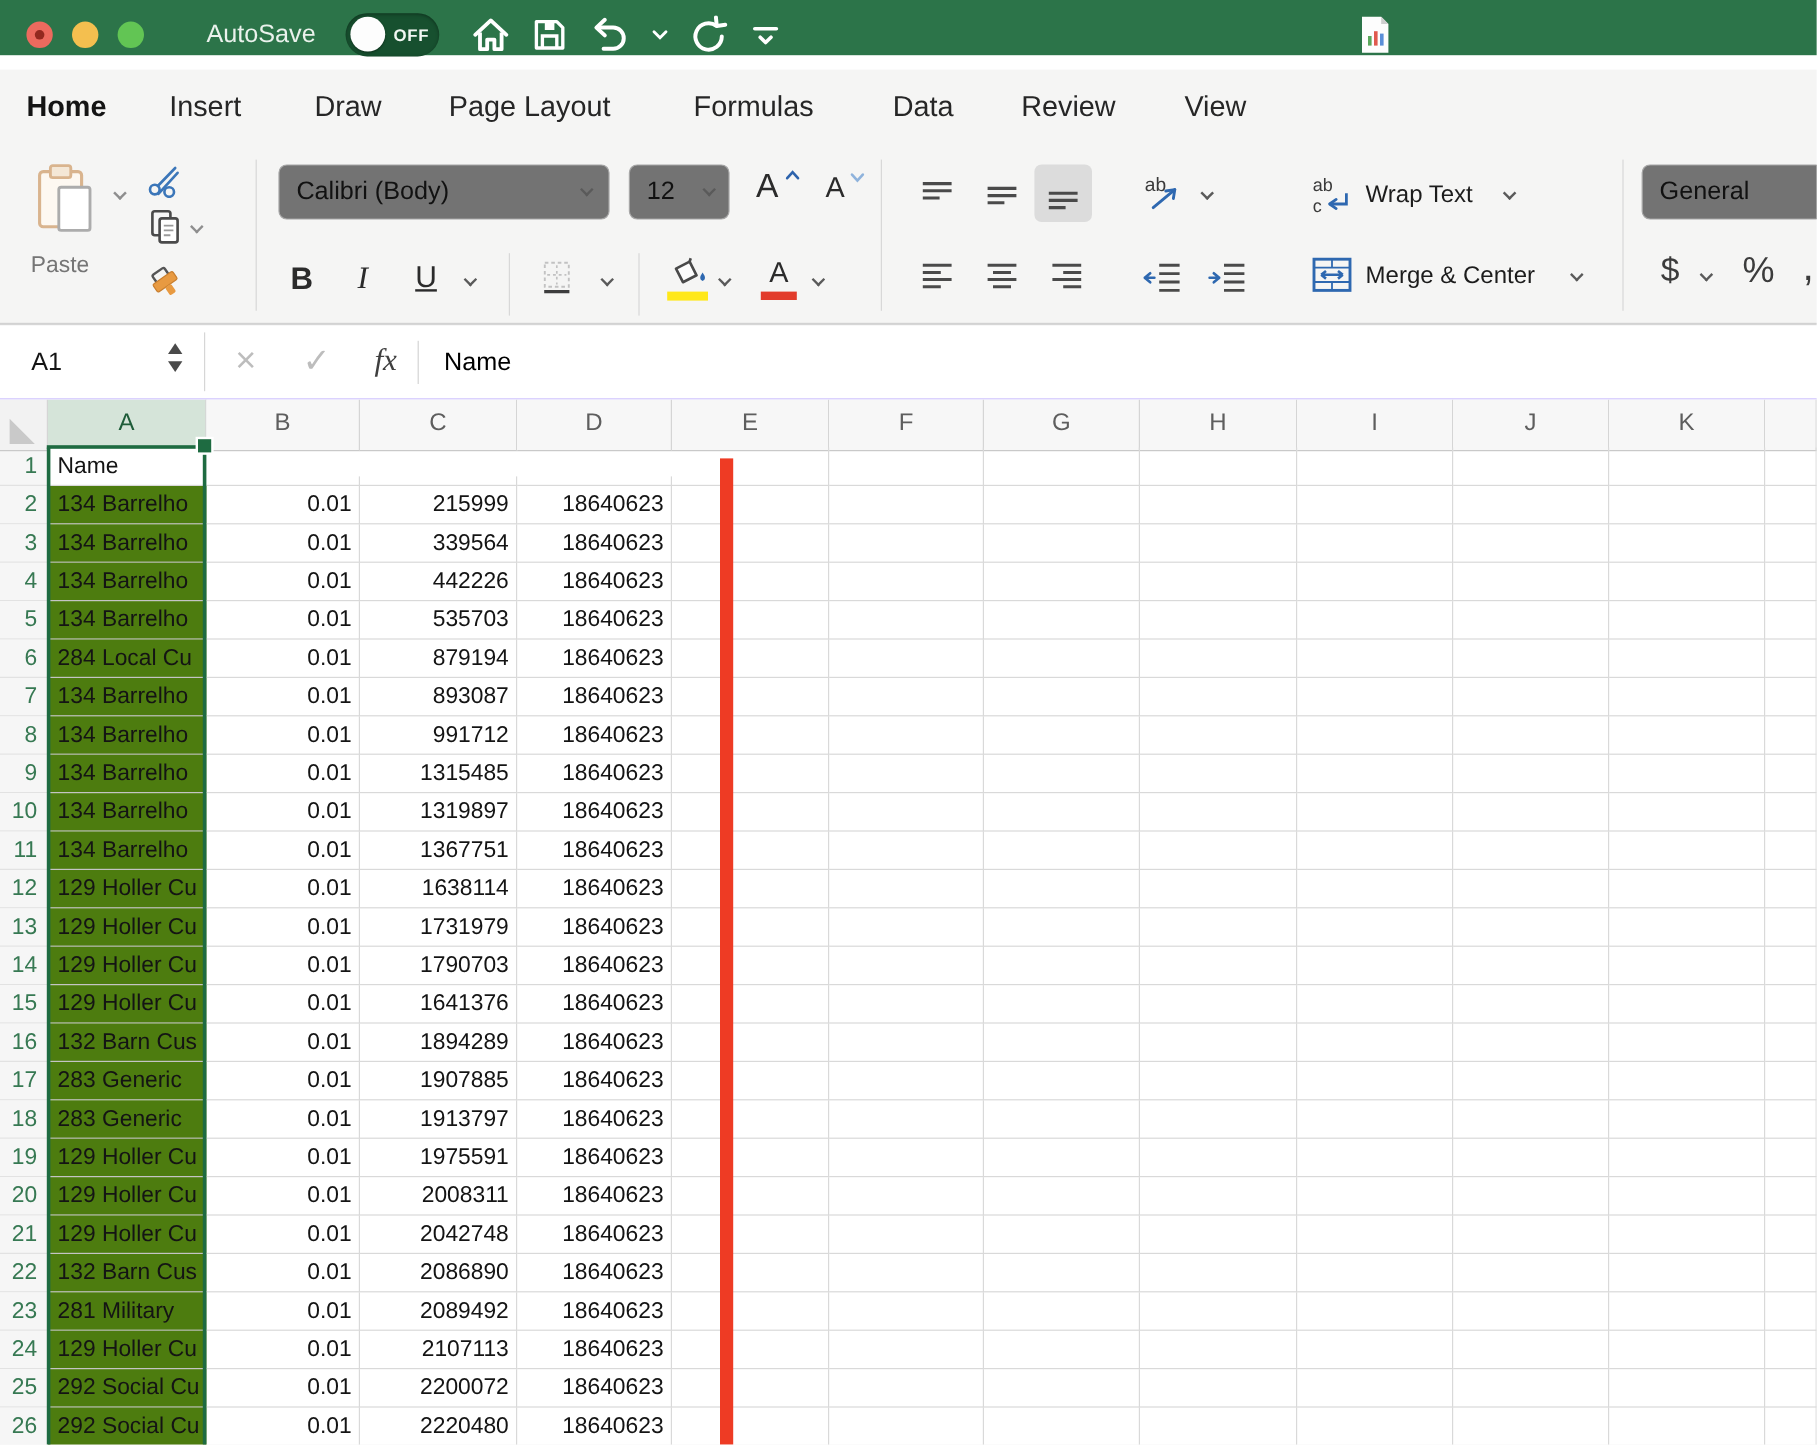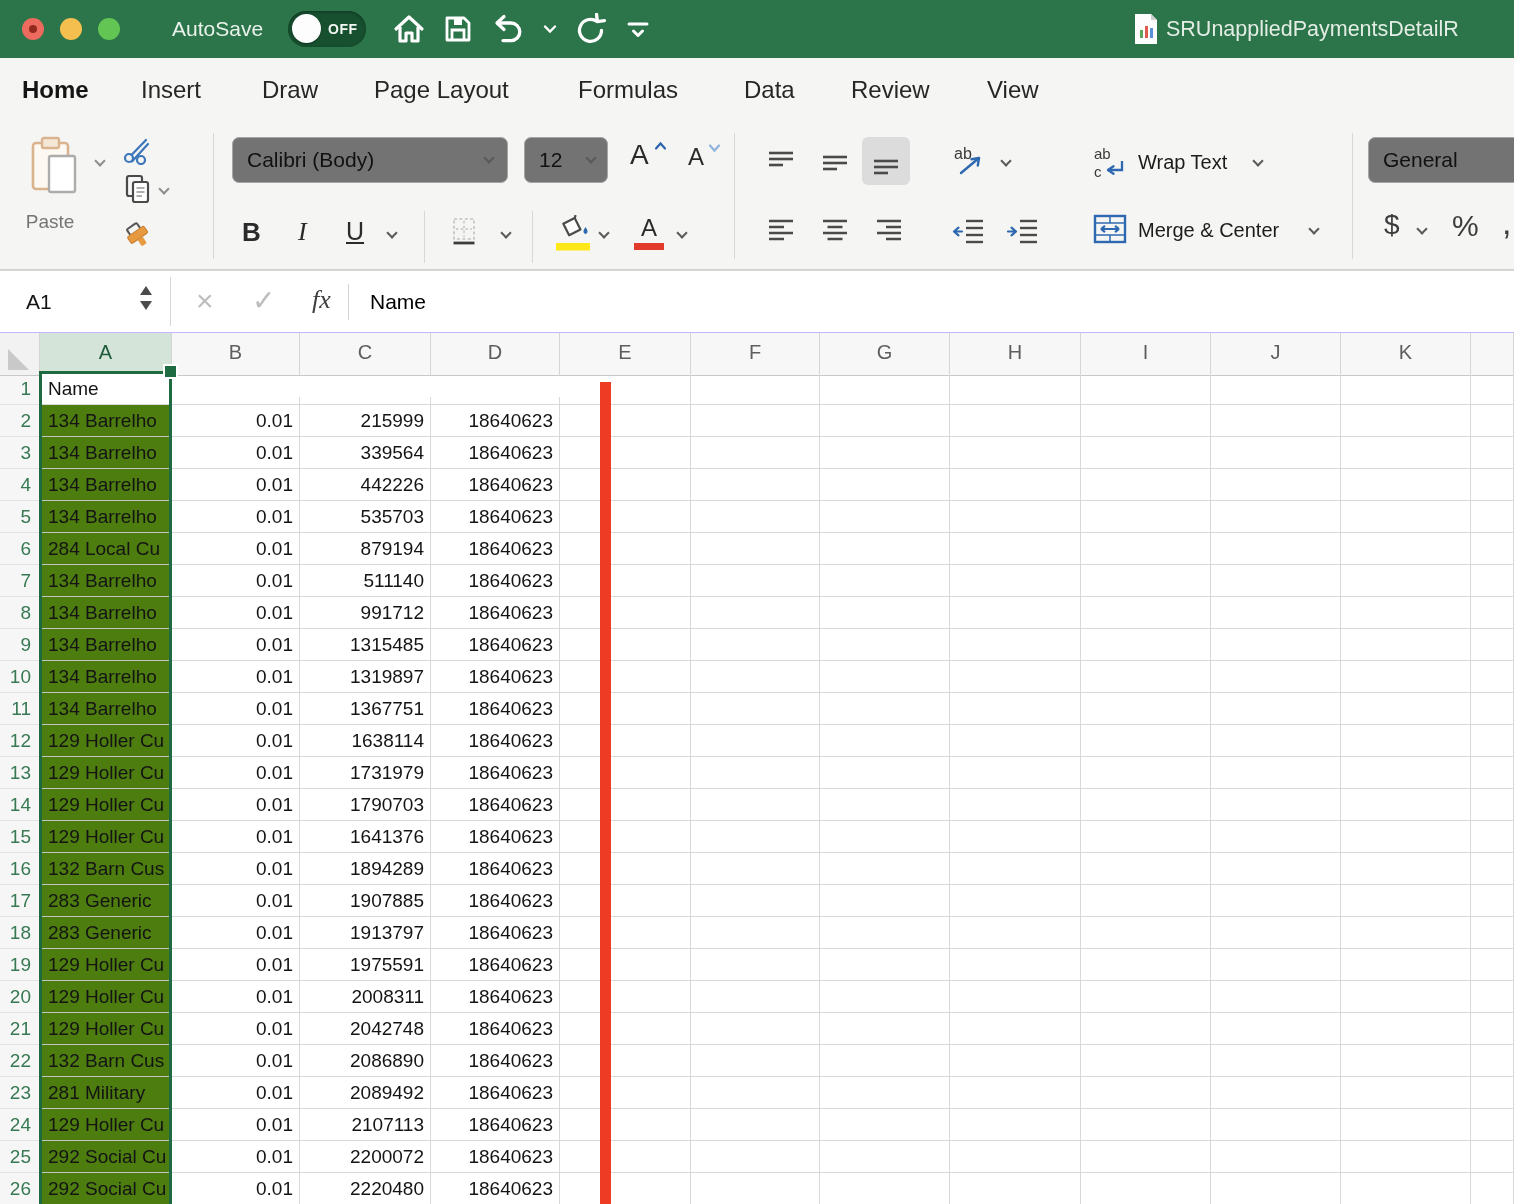--- a/index.html
+++ b/index.html
@@ -1,20 +1,20 @@
 <!DOCTYPE html>
 <html><head>
 <meta charset="utf-8">
 <style>
   * { margin:0; padding:0; box-sizing:border-box; }
   body { font-family:"Liberation Sans", sans-serif; background:#fff; }
   #app { position:relative; width:1514px; height:1204px; overflow:hidden; background:#fff; }
 
   
-  .titlebar { position:absolute; left:0; top:0; width:1514px; height:58px; background:#2C7449; }
+  .titlebar { position:absolute; left:0; top:0; width:1514px; height:46px; background:#2C7449; }
   .tl { position:absolute; top:18px; width:22px; height:22px; border-radius:50%; }
   .tl.red { left:22px; background:#EC6A5E; }
   .tl.red::after { content:""; position:absolute; left:7px; top:7px; width:8px; height:8px; border-radius:50%; background:#93291F; }
   .tl.yellow { left:60px; background:#F4BF4F; }
   .tl.green { left:98px; background:#62C554; }
   .autosave-label { position:absolute; left:172px; top:0; height:58px; line-height:58px; font-size:21px; color:#EAF2EC; }
   .toggle { position:absolute; left:288px; top:11px; width:78px; height:36px; border-radius:18px; background:#17502F; box-shadow:inset 0 1px 3px rgba(0,0,0,.35); }
   .toggle .knob { position:absolute; left:4px; top:3px; width:29px; height:29px; border-radius:50%; background:#FDFDFD; box-shadow:0 1px 2px rgba(0,0,0,.4); }
   .toggle .state { position:absolute; left:40px; top:0; height:36px; line-height:36px; font-size:14px; font-weight:bold; letter-spacing:.5px; color:#F2F7F3; }
   .qat { position:absolute; left:392px; top:0; height:58px; display:flex; align-items:center; gap:17px; }
@@ -120,21 +120,20 @@
     </div>
     <div class="doc-icon">
       <svg width="28" height="34" viewBox="0 0 28 34">
           <path d="M3 2 H19 L25 8 V32 H3 Z" fill="#FDFDFD"></path>
           <path d="M19 2 L25 8 H19 Z" fill="#CFCFCF"></path>
           <rect x="8" y="18" width="3" height="8" fill="#5BA85C"></rect>
           <rect x="13" y="14" width="3" height="12" fill="#E05A4E"></rect>
           <rect x="18" y="16" width="3" height="10" fill="#5B8FD8"></rect>
         </svg>
     </div>
-    <div class="doc-title">SRUnappliedPaymentsDetailR</div>
   </div>
 
   <div class="tabs">
     <span class="tab active" style="left:22px">Home</span>
     <span class="tab" style="left:141px">Insert</span>
     <span class="tab" style="left:262px">Draw</span>
     <span class="tab" style="left:374px">Page Layout</span>
     <span class="tab" style="left:578px">Formulas</span>
     <span class="tab" style="left:744px">Data</span>
     <span class="tab" style="left:851px">Review</span>
@@ -427,21 +426,21 @@
           <div class="c"></div>
           <div class="c"></div>
           <div class="c"></div>
           <div class="c"></div>
           <div class="c"></div>
         </div>
         <div class="grow">
           <div class="rn">7</div>
           <div class="c asel">134 Barrelho</div>
           <div class="c num">0.01</div>
-          <div class="c num">511140</div>
+          <div class="c num">893087</div>
           <div class="c num">18640623</div>
           <div class="c"></div>
           <div class="c"></div>
           <div class="c"></div>
           <div class="c"></div>
           <div class="c"></div>
           <div class="c"></div>
           <div class="c"></div>
           <div class="c"></div>
         </div>

